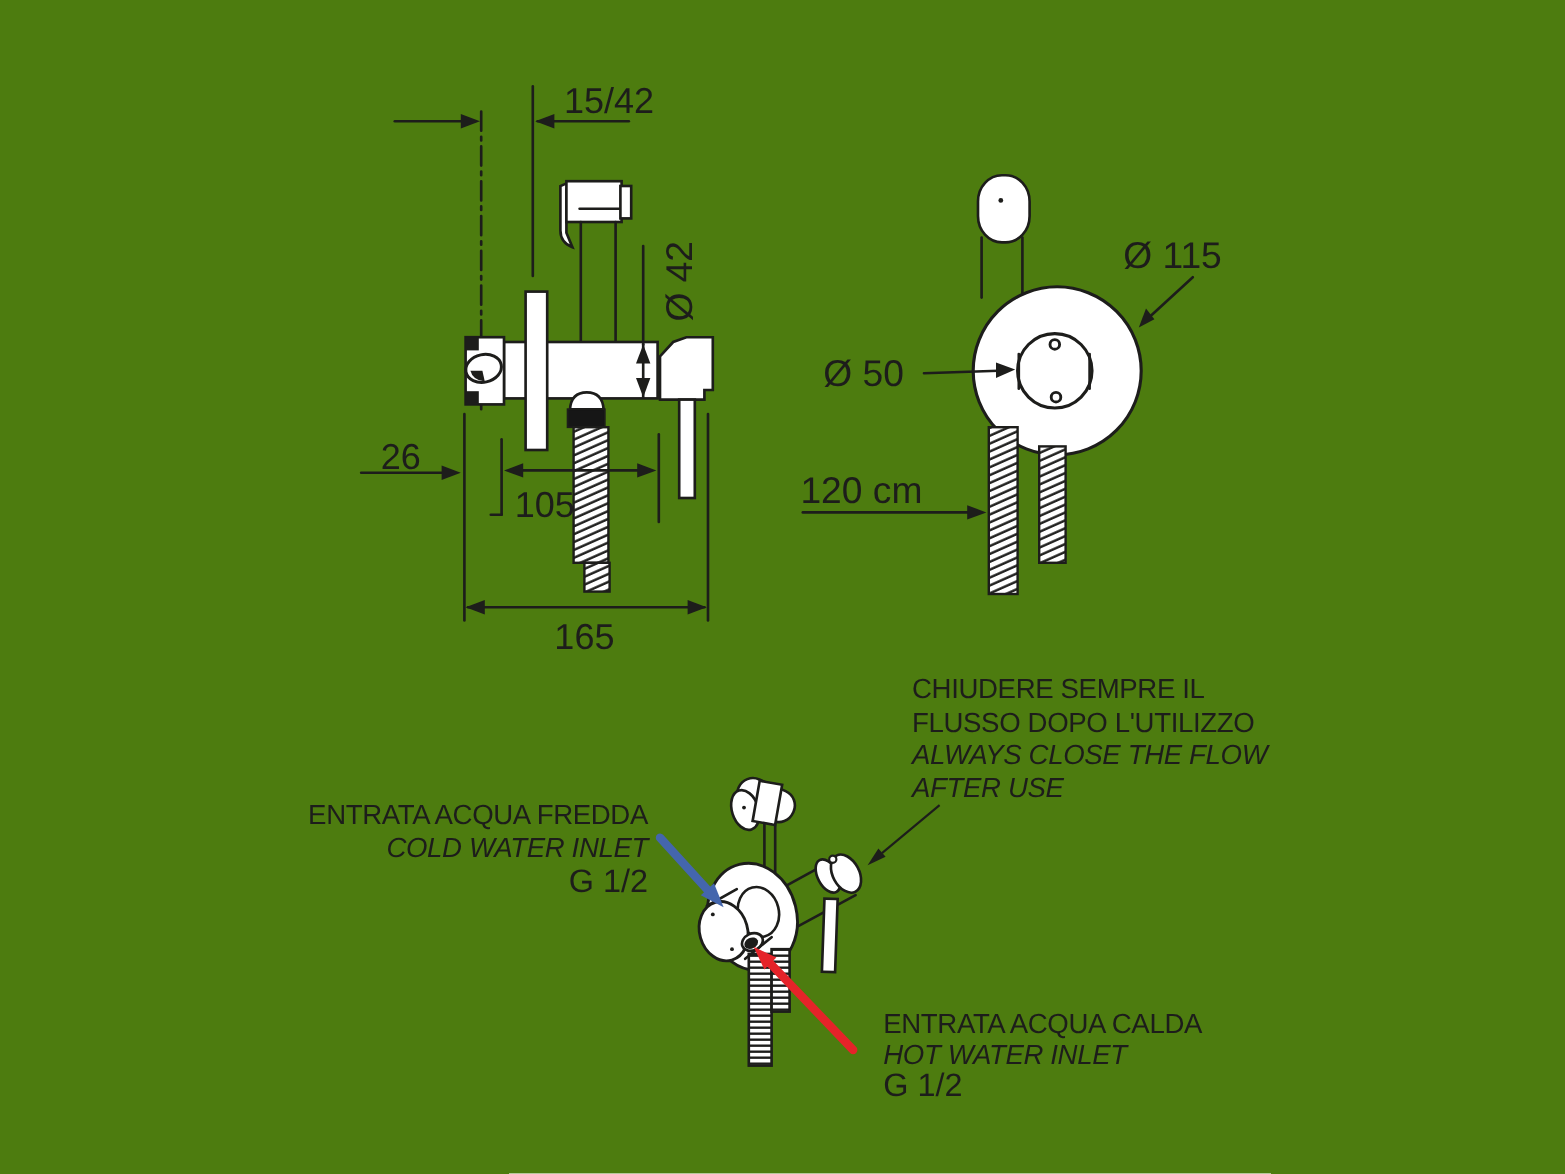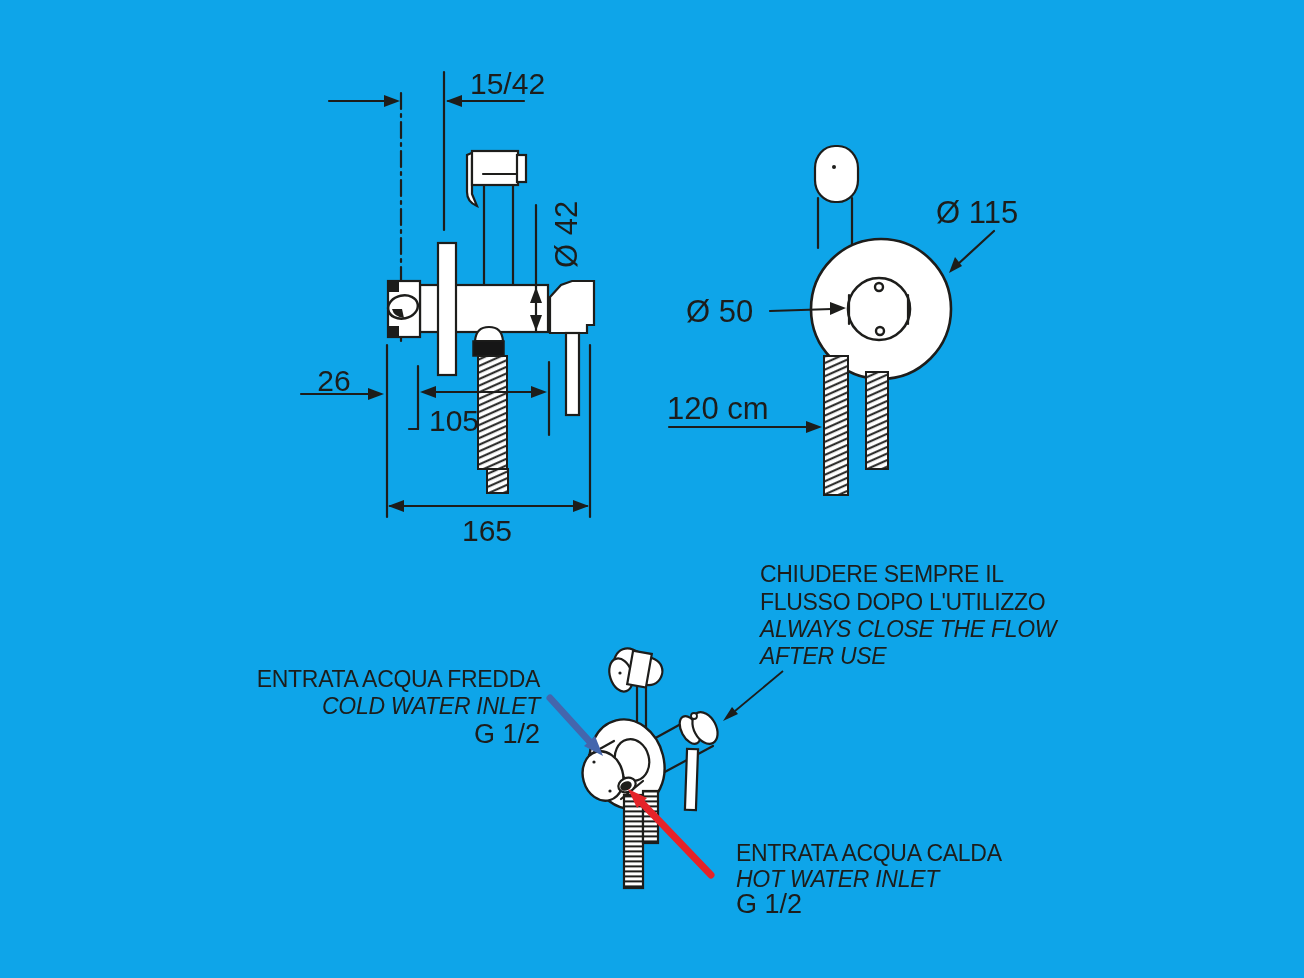--- a/index.html
+++ b/index.html
@@ -1,16 +1,16 @@
 <!DOCTYPE html>
 <html><head>
 <meta charset="utf-8">
 <style>
   html,body{margin:0;padding:0;background:#ffffff;}
-  #canvas{position:relative;width:1304px;height:978px;background:#0ea5e9;overflow:hidden;text-align:right;}
+  #canvas{position:relative;width:1304px;height:978px;background:#4d7c0f;overflow:hidden;text-align:right;}
   svg{display:block;}
   text{fill:#1d1d1b;font-family:"Liberation Sans",sans-serif;}
   .dim{font-size:30px;}
   .dimL{font-size:31px;}
   .note{font-size:23px;letter-spacing:-0.3px;}
   .noteG{font-size:27px;}
   .it{font-style:italic;}
   .ln{stroke:#1d1d1b;stroke-width:2.2;fill:none;stroke-linecap:round;}
   .lnT{stroke:#1d1d1b;stroke-width:1.8;fill:none;}
   .shape{stroke:#1d1d1b;stroke-width:2.2;fill:#ffffff;}

